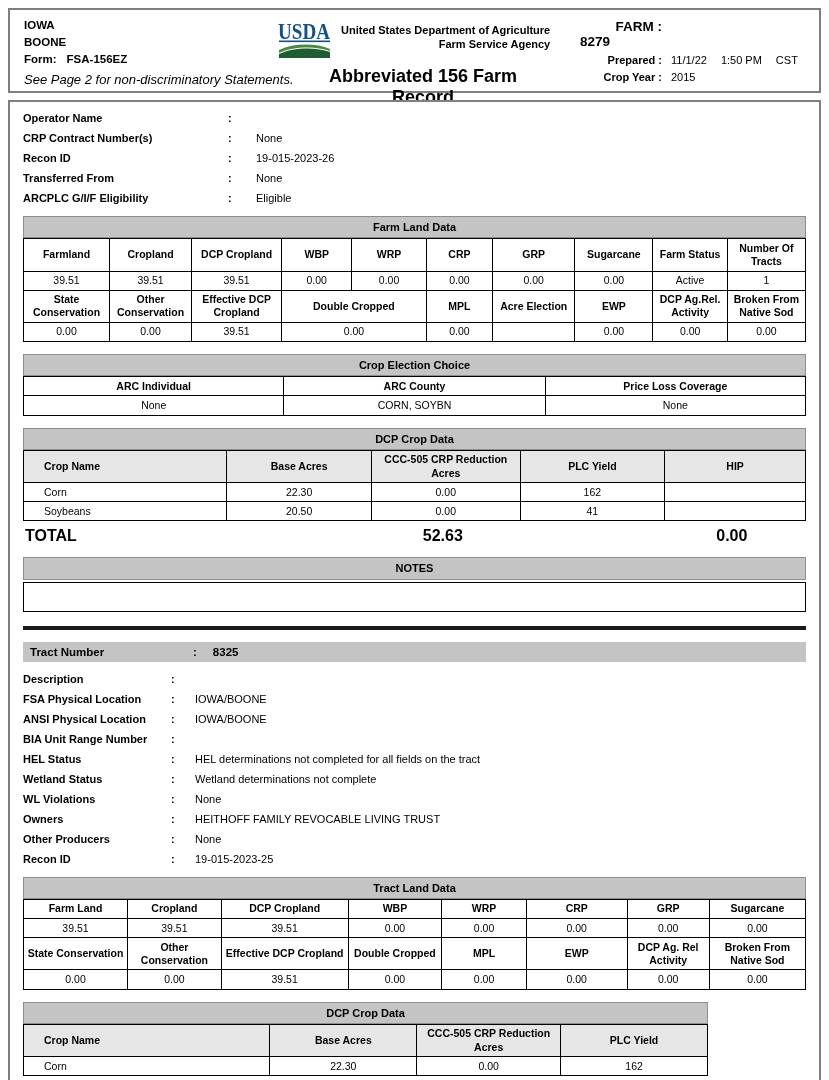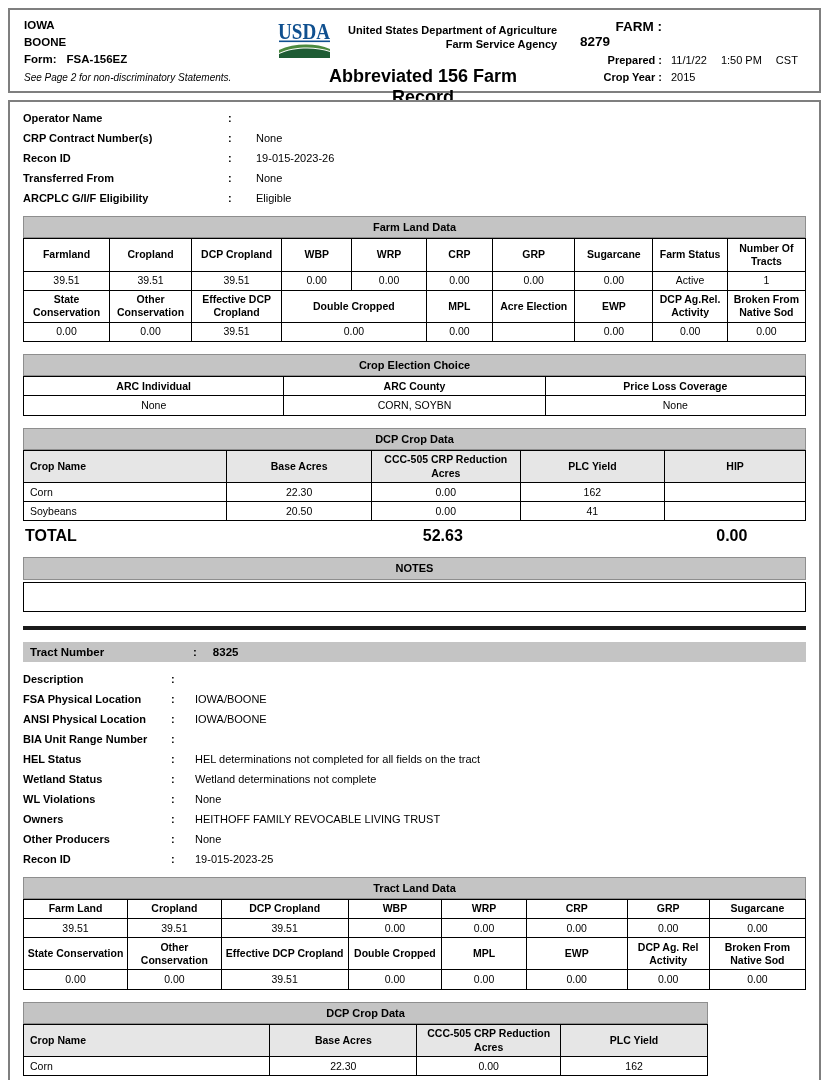--- a/index.html
+++ b/index.html
@@ -11,23 +11,23 @@
   }
   
   .top-box {
     position:absolute; left:8px; top:8px; width:813px; height:85px;
     border:2px solid #7f7f7f; background:#fff;
   }
   .tb-left { position:absolute; left:14px; top:9px; }
   .tb-left .state, .tb-left .county { font-weight:bold; font-size:11.5px; margin-bottom:5px; }
   .tb-left .formline { font-weight:bold; font-size:11.5px; margin-top:4px; }
   .tb-left .formline .fv { margin-left:10px; }
-  .tb-left .note { font-style:italic; font-size:10px; margin-top:7px; }
+  .tb-left .note { font-style:italic; font-size:13px; margin-top:7px; }
   .tb-center { position:absolute; left:268px; top:10px; width:300px; }
-  .tb-center .logo-row { display:flex; align-items:flex-start; gap:16px; }
+  .tb-center .logo-row { display:flex; align-items:flex-start; gap:9px; }
   .agency { padding-top:4px;text-align:right; }
   .agency div { font-weight:bold; font-size:11px; line-height:1.25; }
   .center-title { font-weight:bold; font-size:18px; margin-top:6px; text-align:center; width:240px; margin-left:25px;}
   .tb-right { position:absolute; right:14px; top:9px; width:225px; }
   .tb-right .rrow { display:flex; margin-bottom:5px; align-items:baseline; }
   .tb-right .rlbl { font-weight:bold; width:82px; text-align:right; margin-right:9px; white-space:nowrap; }
   .tb-right .big { font-size:13.5px;flex-direction:column; }
   .tb-right .rval { white-space:nowrap; }
   .tb-right .gap { display:inline-block; width:14px; }
   
@@ -51,21 +51,21 @@
   
   table.grid {
     width:100%; border-collapse:collapse; font-size:10.5px;
     border:1.5px solid #000; table-layout:fixed; background:#fff;
   }
   table.grid th, table.grid td {
     border:1px solid #000; text-align:center; padding:2.5px 3px;
     line-height:1.25; overflow:hidden;
   }
   table.grid th { font-weight:bold; }
-  table.grid td.left, table.grid th.left { text-align:left; padding-left:6px; }
+  table.grid td.left, table.grid th.left { text-align:left; padding-left:20px; }
   table.grid .shaded { background:#e6e6e6; }
   .total-row { display:flex; font-weight:bold; font-size:16px; padding:6px 0 0 2px;justify-content:space-between; }
   .notes-box { border:1.5px solid #000; height:30px; margin-top:2px; background:#fff; }
   .thick-rule { height:4px; background:#1a1a1a; margin:14px 0 12px 0; }
   .tract-bar {
     background:#c4c4c4; font-weight:bold; font-size:11.5px;
     padding:4px 7px; display:flex; margin-bottom:11px; align-items:baseline;
   }
   .tract-bar .tlbl { width:163px; }
   .tract-bar .tval { margin-left:16px; }

